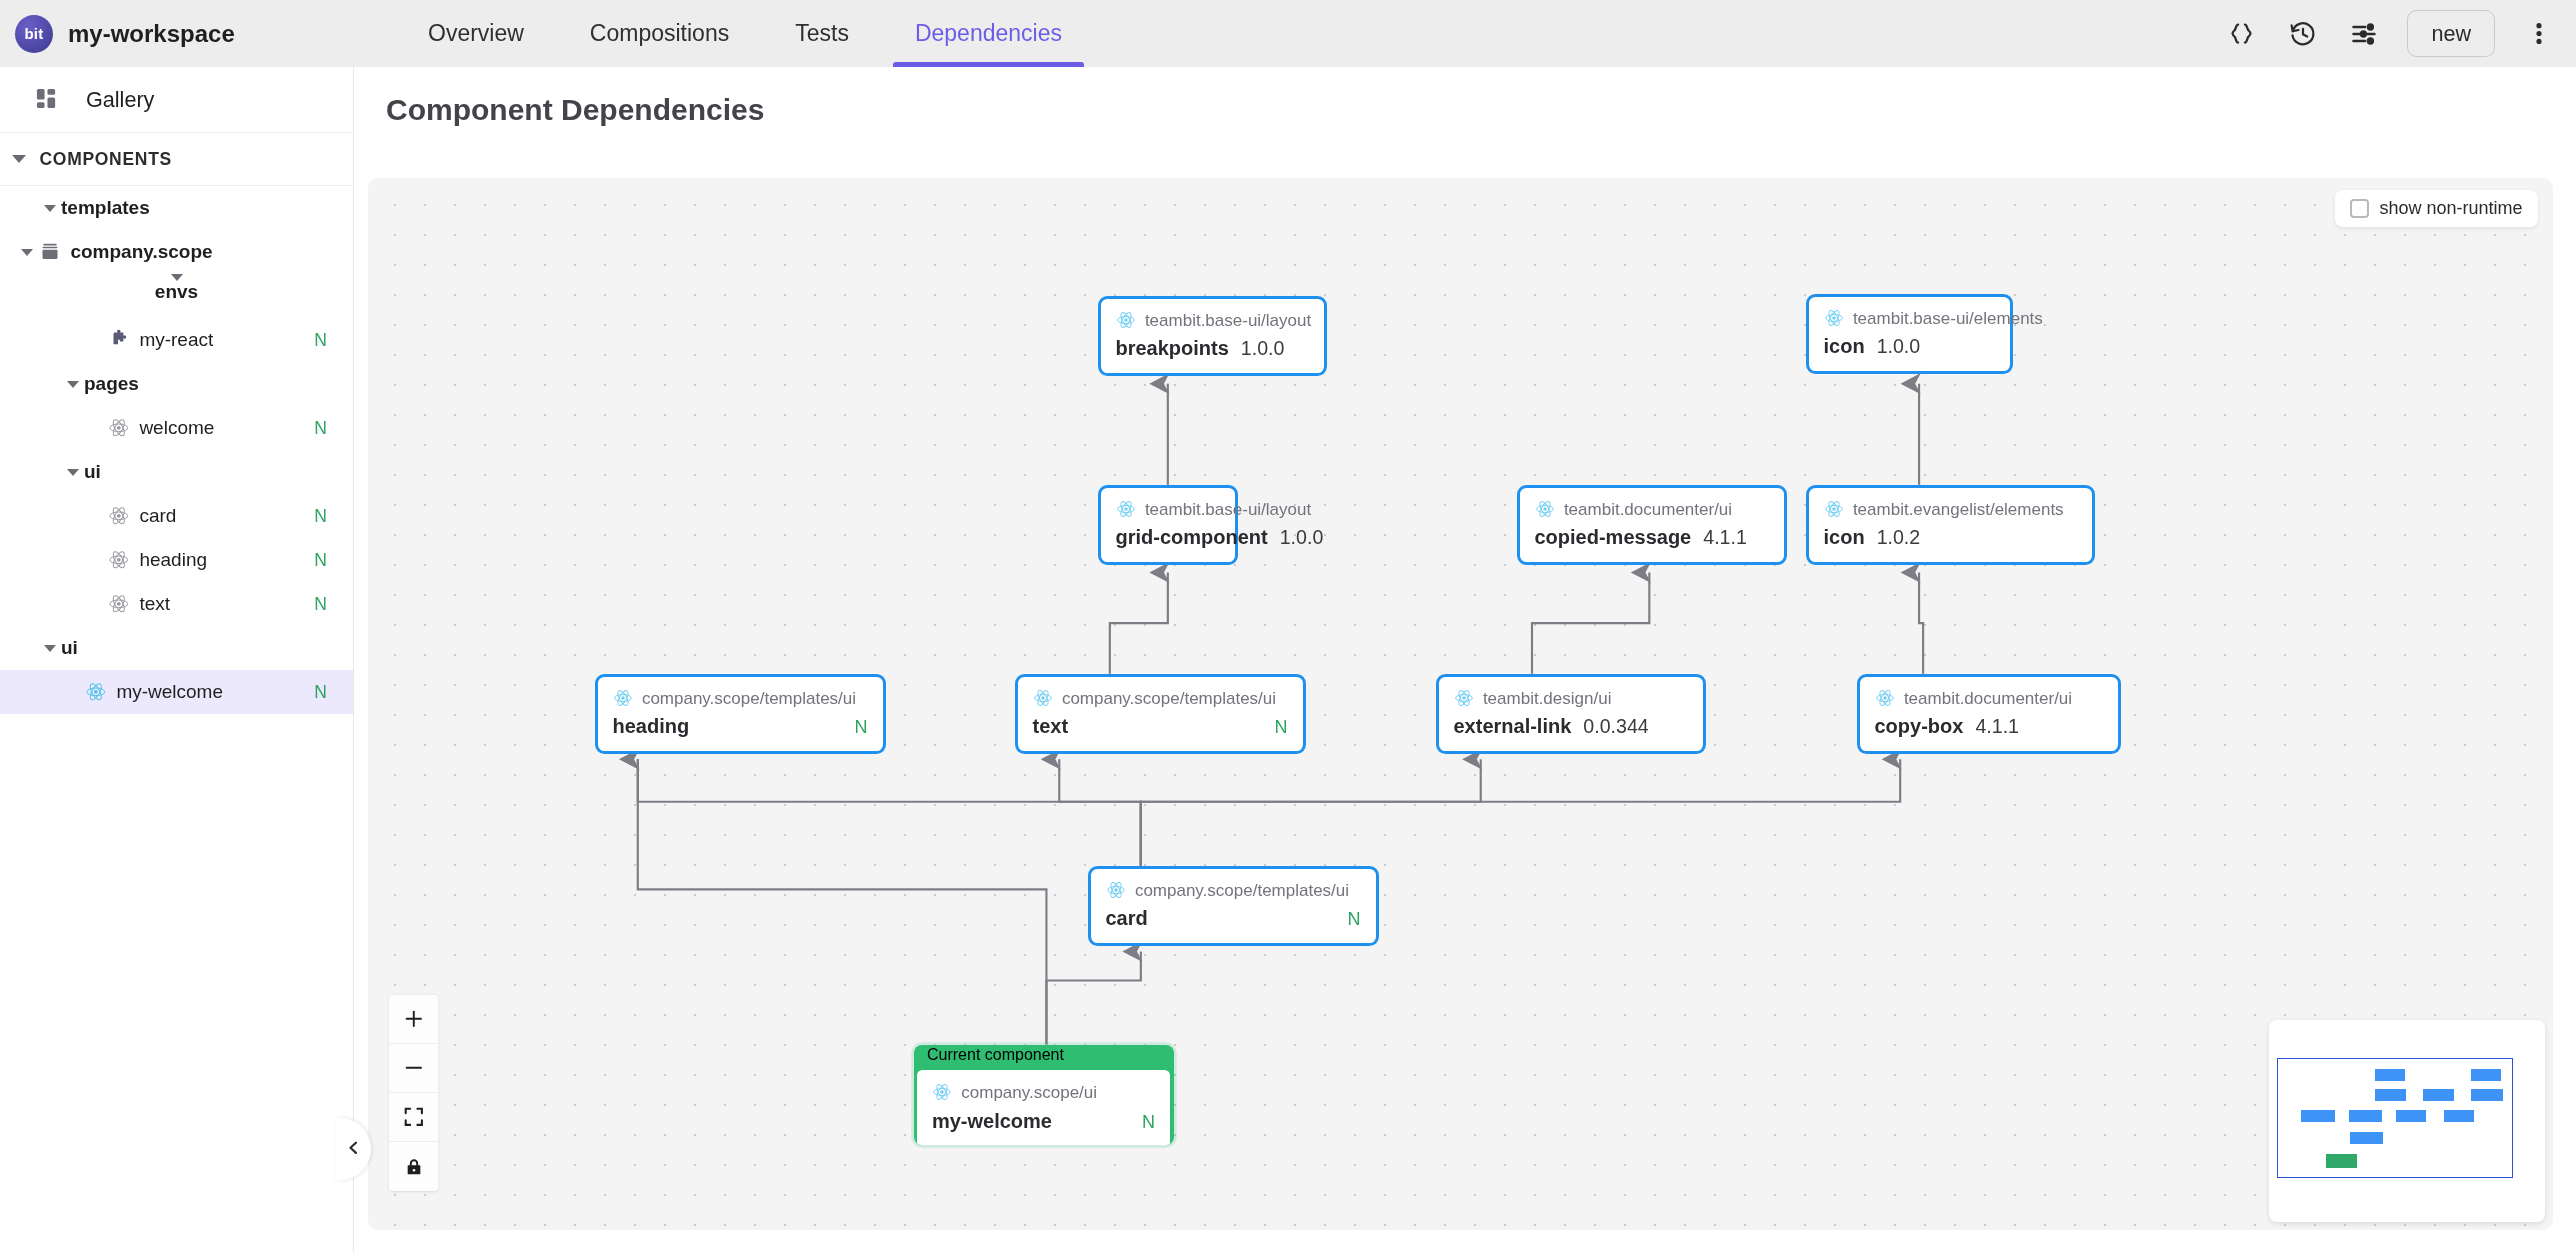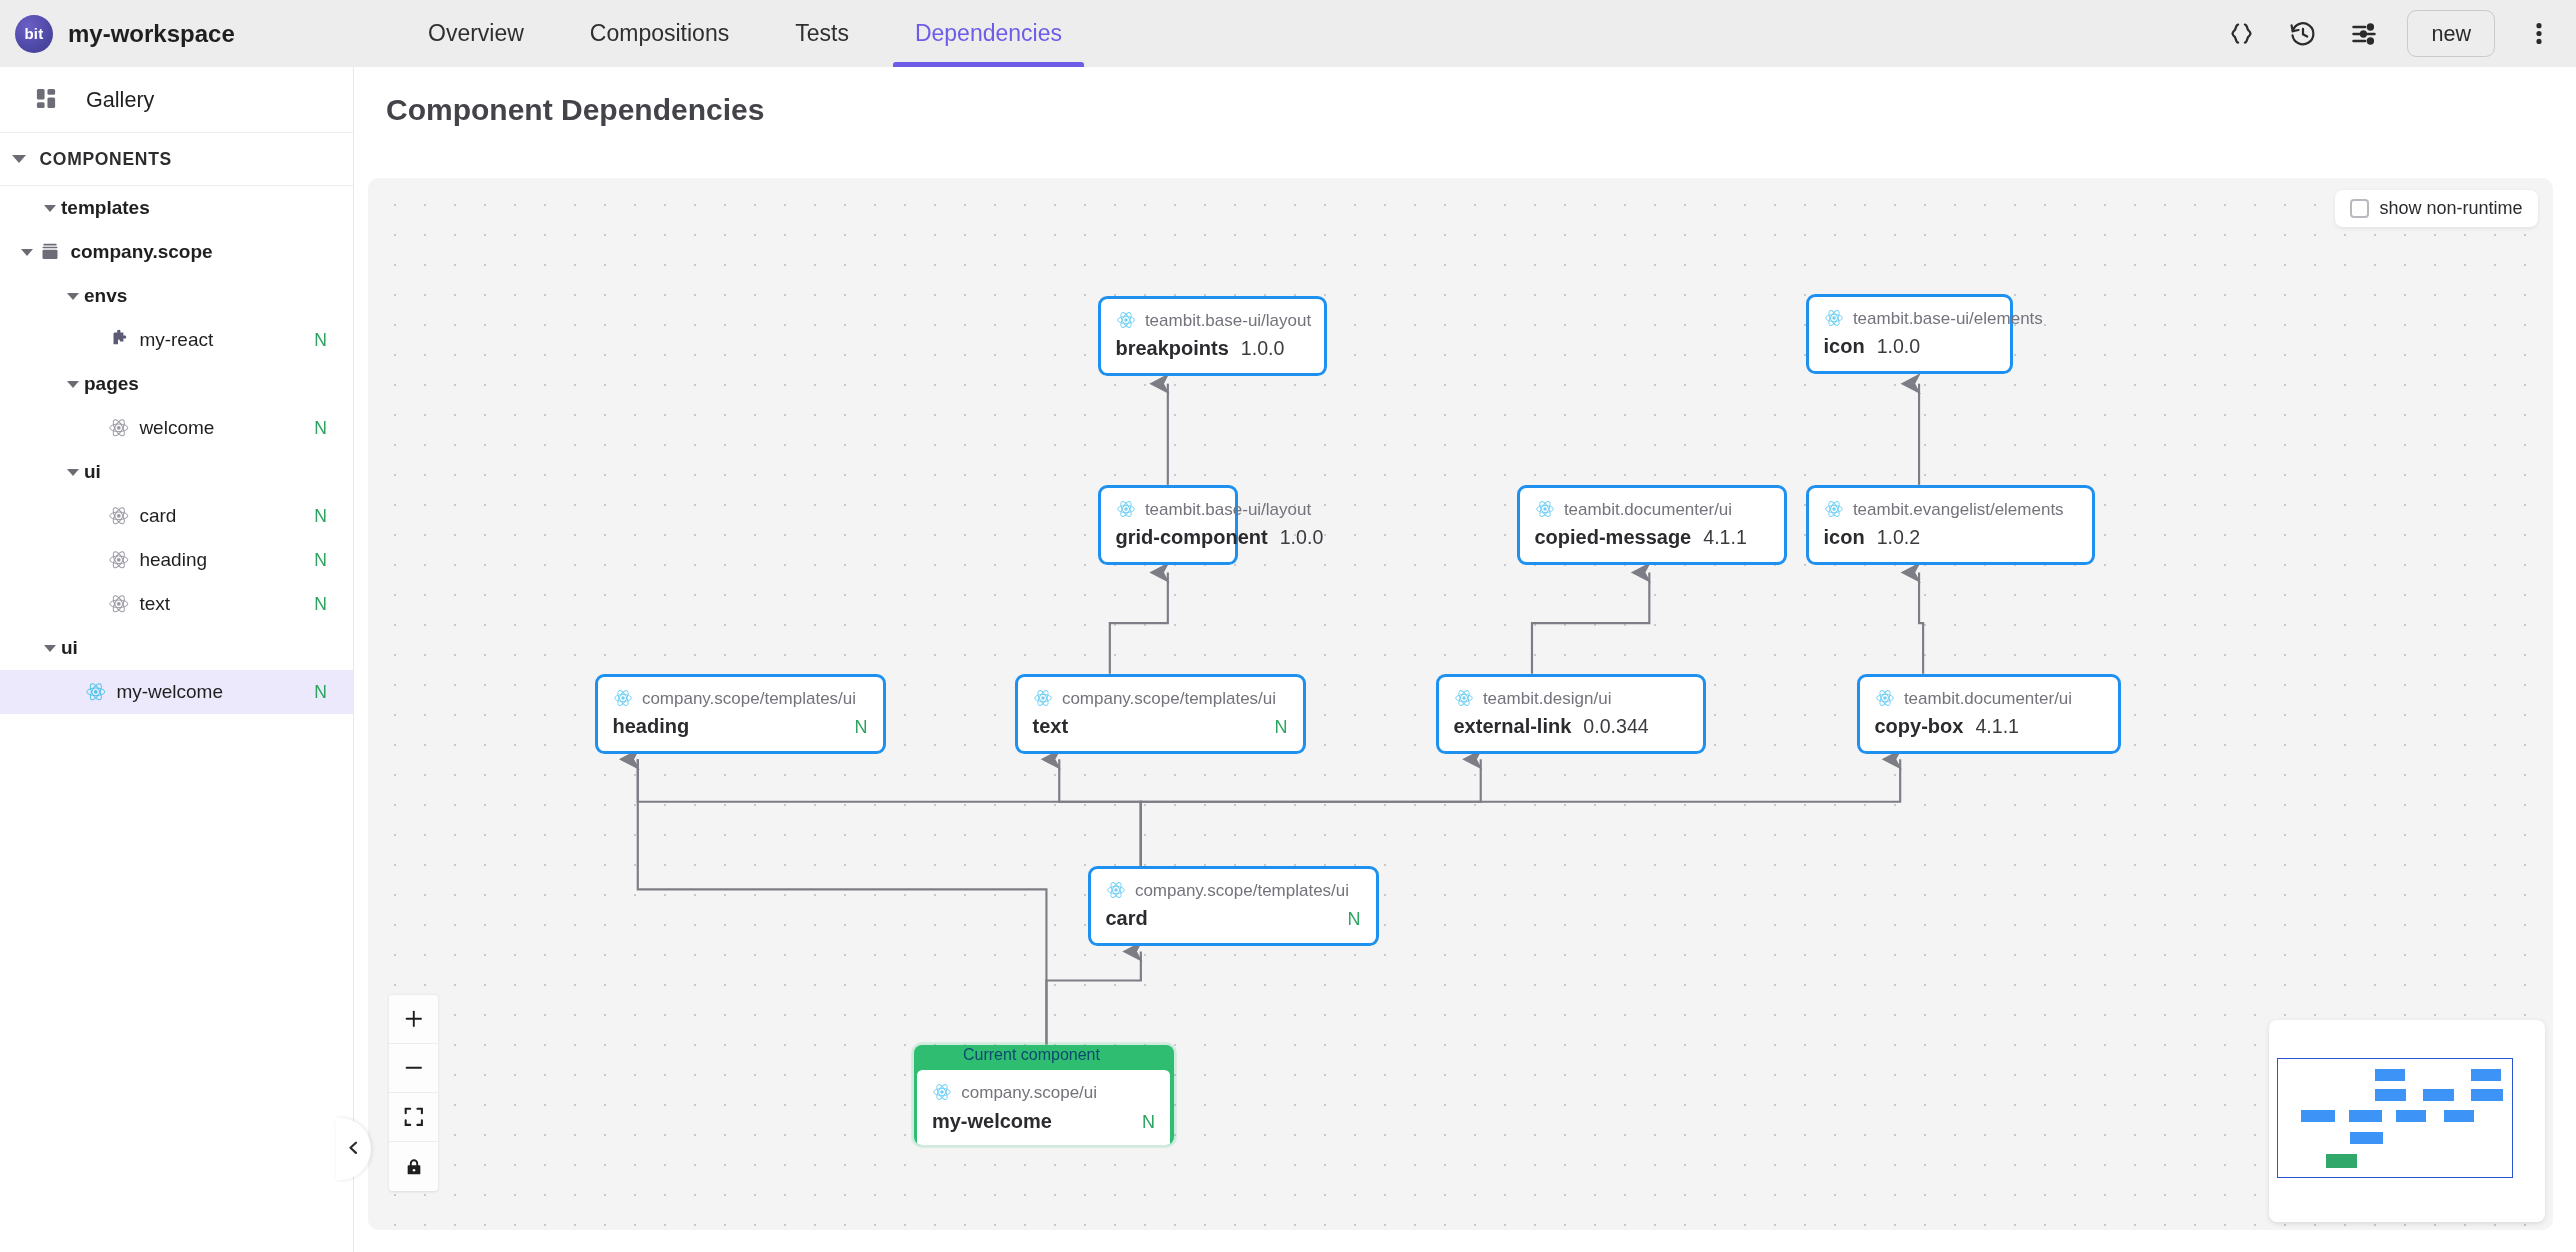--- a/index.html
+++ b/index.html
@@ -112,21 +112,21 @@
   .gnode .nm { font-size: 20px; font-weight: bold; color: #2b2b2f; }
   .gnode .ver { font-size: 19.6px; color: #3a3a3f; }
   .gnode .nbadge { font-size: 18px; color: #2ca45f; margin-left: auto; padding-left: 27px; }
 
   .gnode.current {
     border: none; background: #2fbd72; padding: 0;
     border-radius: 8px; box-shadow: 0 0 0 2.7px rgba(47,189,114,.18);
     overflow: hidden;
   }
   .gnode.current .cur-head {
-    font-size: 16px; color: #0c4a6e; padding: 6.7px 13.5px 6.7px 13.5px; margin-left: 36px;
+    font-size: 16px; color: #000000; padding: 6.7px 13.5px 6.7px 13.5px;
   }
   .gnode.current .cur-body {
     background: #fff; margin: 0 3.4px 3.4px 3.4px; border-radius: 5.4px;
     padding: 12px 15px 15px 15px;
   }
 
   .edges { position: absolute; inset: 0; }
 
   
   .nonruntime {
@@ -251,21 +251,21 @@
         </span>
         <span class="tree-icon">
           <svg width="20" height="20" viewBox="0 0 24 24" fill="#6d6d78">
             <rect x="4" y="2.2" width="16" height="2" rx="1"></rect>
             <rect x="3" y="5.6" width="18" height="2" rx="1"></rect>
             <rect x="3" y="9.4" width="18" height="11" rx="1.6"></rect>
           </svg>
         </span>
         <span class="tr-label">company.scope</span>
       </div>
-      <div class="tree-row folder" style="padding-left: 61px;">
+      <div class="tree-row folder" style=" flex-direction: column;">
         <span class="tree-caret-slot">
           <span class="caret sm"></span>
         </span>
         <span class="tr-label">envs</span>
       </div>
       <div class="tree-row" style="padding-left: 84px;">
         <span class="tree-caret-slot"></span>
         <span class="tree-icon">
           <svg width="21.6" height="21.6" viewBox="0 0 24 24" fill="#5b5b77">
             <path d="M10 2.3a2.1 2.1 0 0 1 4 0c0 .8-.5 1.2-.5 1.7h3.6v3.4c.5 0 .9-.5 1.7-.5a2.1 2.1 0 0 1 0 4c-.8 0-1.2-.5-1.7-.5v3.5h-4v-1.3c0-1-1-1-1-1s-1 0-1 1V17H6.1V5.9c0-.6.4-1.9 1.3-1.9h3.1c0-.5-.5-.9-.5-1.7z"></path>

